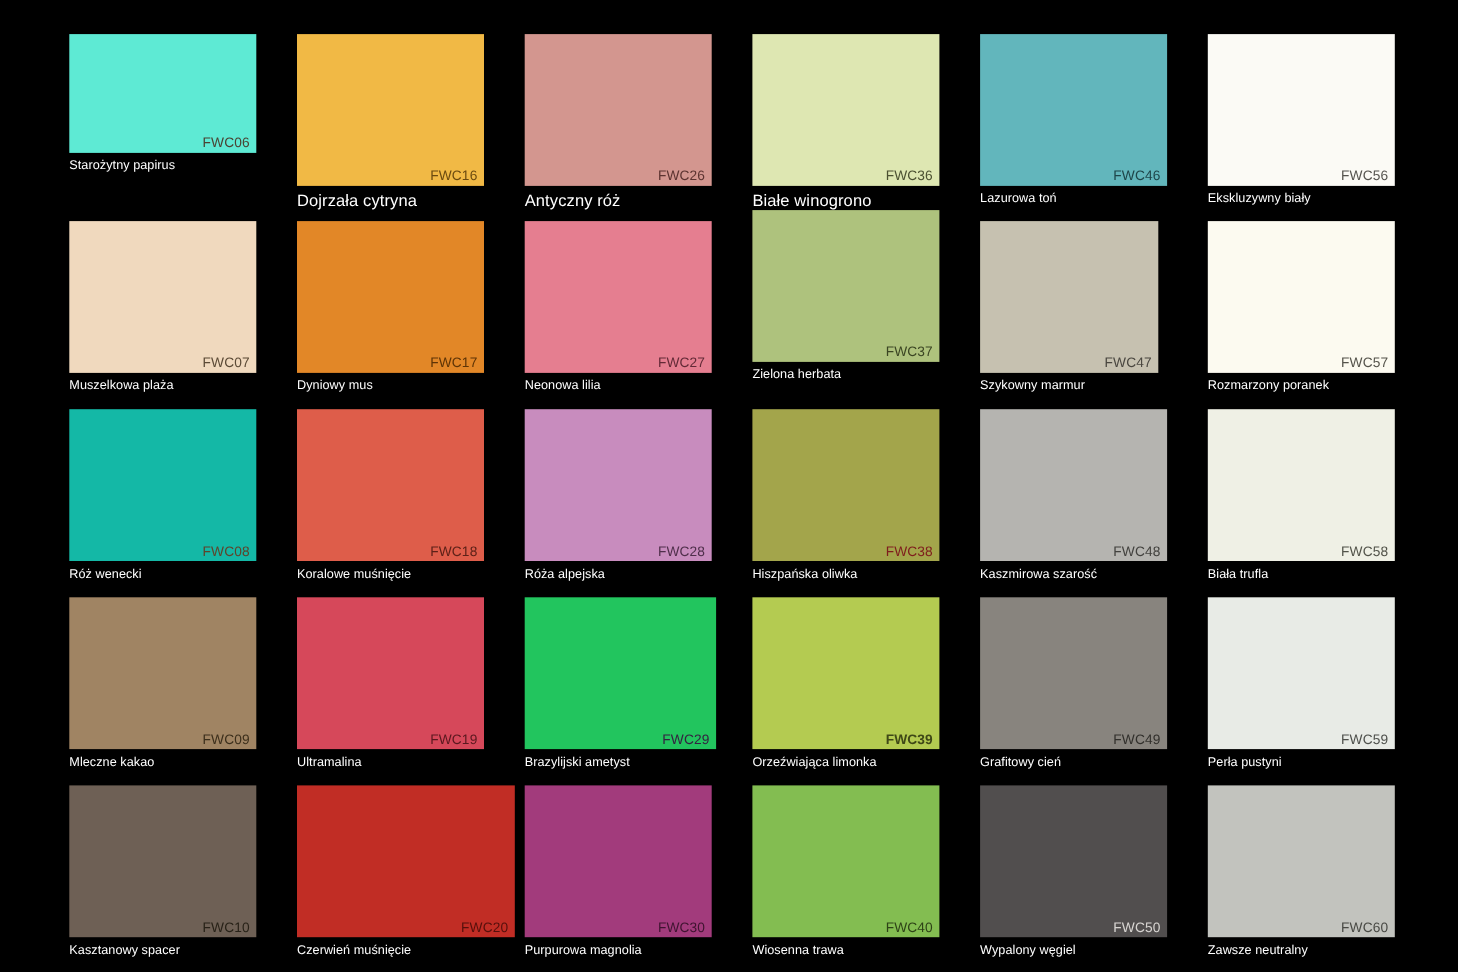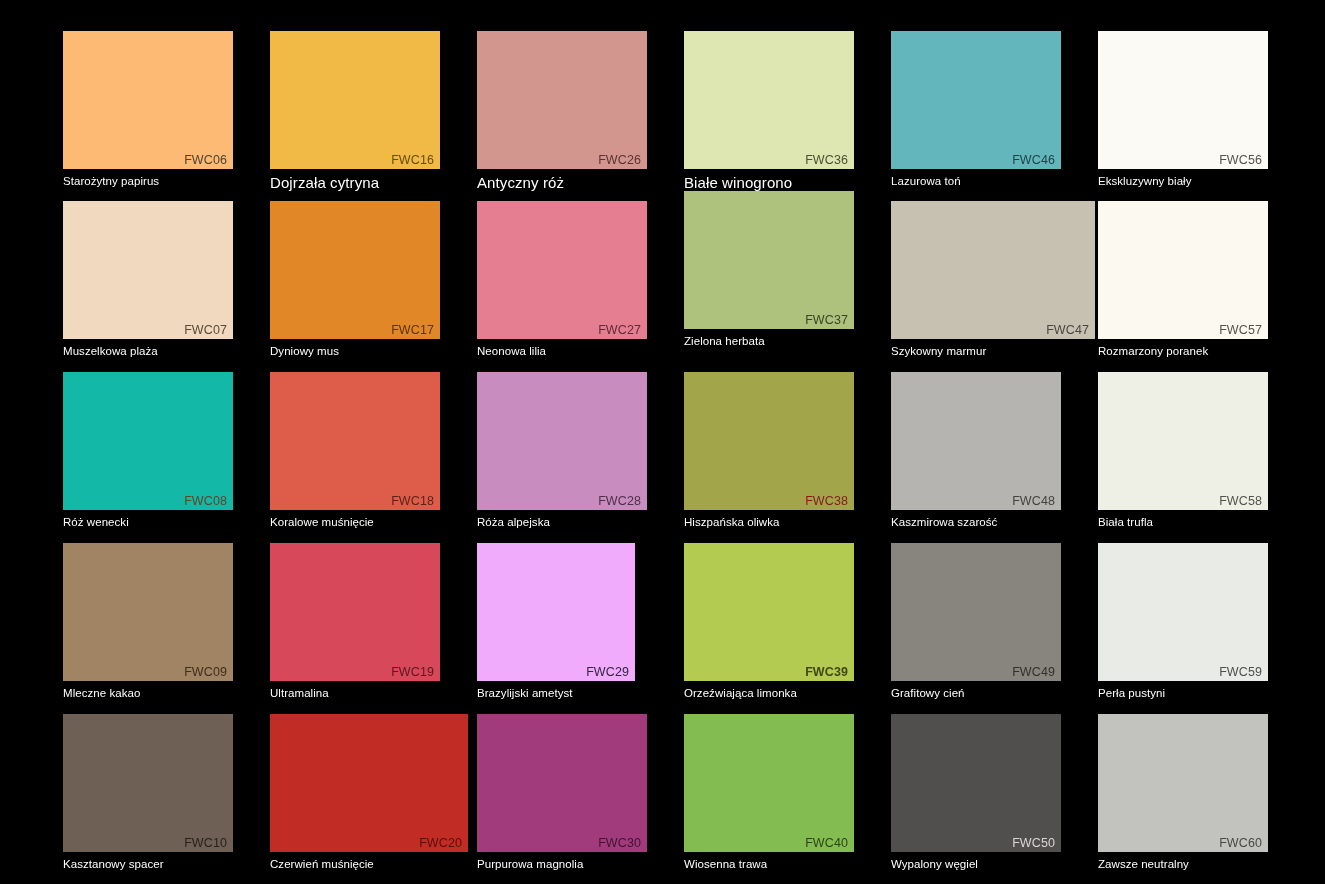--- a/index.html
+++ b/index.html
@@ -47,21 +47,21 @@
     font-size:15px;
     line-height:18px;
     letter-spacing:0.1px;
   }
 </style>
 </head>
 <body>
 
 <div id="palette-grid">
     <div class="swatch-cell" style="left: 63px; top: 31px;">
-      <div class="swatch-chip" style="width: 170px; height: 138px; background: #fdba74;">
+      <div class="swatch-chip" style="width: 170px; height: 108px; background: #5eead4;">
         <span class="swatch-code" style="color: rgb(74, 67, 51);">FWC06</span>
       </div>
       <div class="swatch-name">Starożytny papirus</div>
     </div>
     <div class="swatch-cell" style="left: 270px; top: 31px;">
       <div class="swatch-chip" style="width: 170px; height: 138px; background: rgb(241, 185, 69);">
         <span class="swatch-code" style="color: rgb(107, 74, 16);">FWC16</span>
       </div>
       <div class="swatch-name big">Dojrzała cytryna</div>
     </div>
@@ -107,21 +107,21 @@
       </div>
       <div class="swatch-name">Neonowa lilia</div>
     </div>
     <div class="swatch-cell" style="left: 684px; top: 191px;">
       <div class="swatch-chip" style="width: 170px; height: 138px; background: rgb(174, 194, 125);">
         <span class="swatch-code" style="color: rgb(59, 69, 35);">FWC37</span>
       </div>
       <div class="swatch-name">Zielona herbata</div>
     </div>
     <div class="swatch-cell" style="left: 891px; top: 201px;">
-      <div class="swatch-chip" style="width: 204px; height: 138px; background: rgb(198, 193, 176);">
+      <div class="swatch-chip" style="width: 162px; height: 138px; background: rgb(198, 193, 176);">
         <span class="swatch-code" style="color: rgb(74, 71, 64);">FWC47</span>
       </div>
       <div class="swatch-name">Szykowny marmur</div>
     </div>
     <div class="swatch-cell" style="left: 1098px; top: 201px;">
       <div class="swatch-chip" style="width: 170px; height: 138px; background: rgb(252, 250, 240);">
         <span class="swatch-code" style="color: rgb(85, 83, 75);">FWC57</span>
       </div>
       <div class="swatch-name">Rozmarzony poranek</div>
     </div>
@@ -167,21 +167,21 @@
       </div>
       <div class="swatch-name">Mleczne kakao</div>
     </div>
     <div class="swatch-cell" style="left: 270px; top: 543px;">
       <div class="swatch-chip" style="width: 170px; height: 138px; background: rgb(214, 72, 90);">
         <span class="swatch-code" style="color: rgb(90, 24, 31);">FWC19</span>
       </div>
       <div class="swatch-name">Ultramalina</div>
     </div>
     <div class="swatch-cell" style="left: 477px; top: 543px;">
-      <div class="swatch-chip" style="width: 158px; height: 138px; background: #f0abfc;">
+      <div class="swatch-chip" style="width: 174px; height: 138px; background: #22c55e;">
         <span class="swatch-code" style="color: rgb(52, 35, 65);">FWC29</span>
       </div>
       <div class="swatch-name">Brazylijski ametyst</div>
     </div>
     <div class="swatch-cell" style="left: 684px; top: 543px;">
       <div class="swatch-chip" style="width: 170px; height: 138px; background: rgb(180, 203, 81);">
         <span class="swatch-code" style="color: rgb(63, 72, 23); font-weight: bold;">FWC39</span>
       </div>
       <div class="swatch-name">Orzeźwiająca limonka</div>
     </div>

